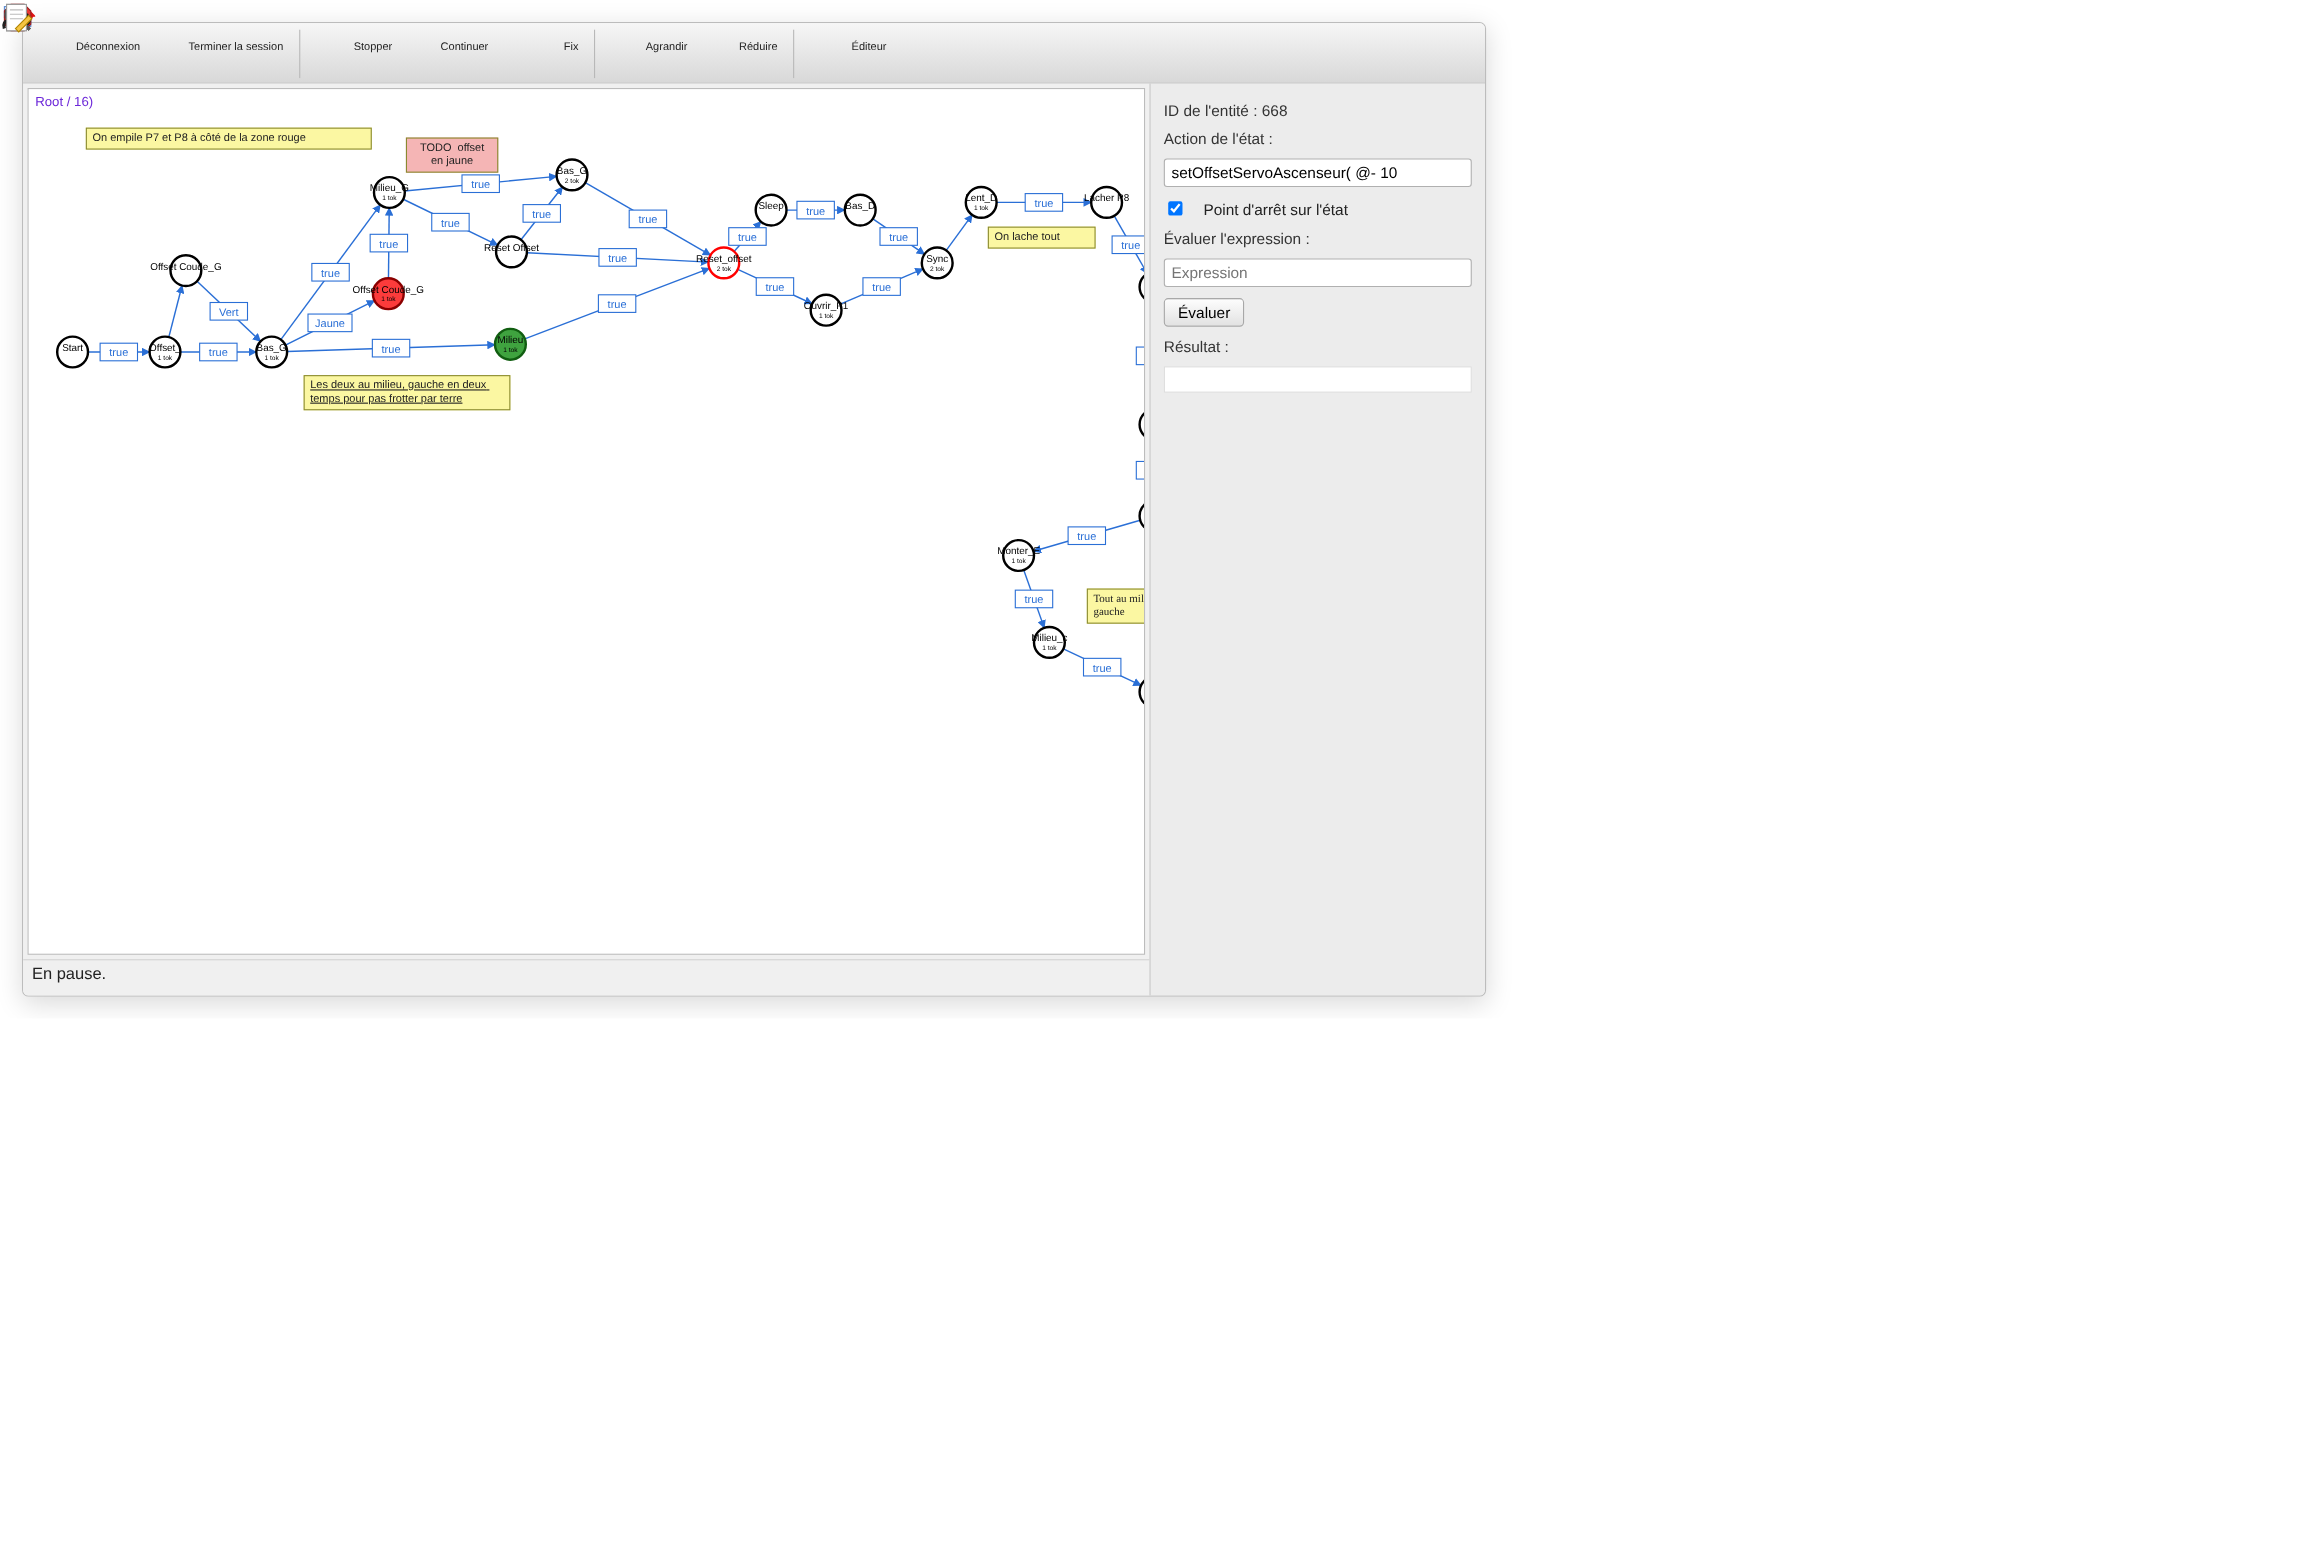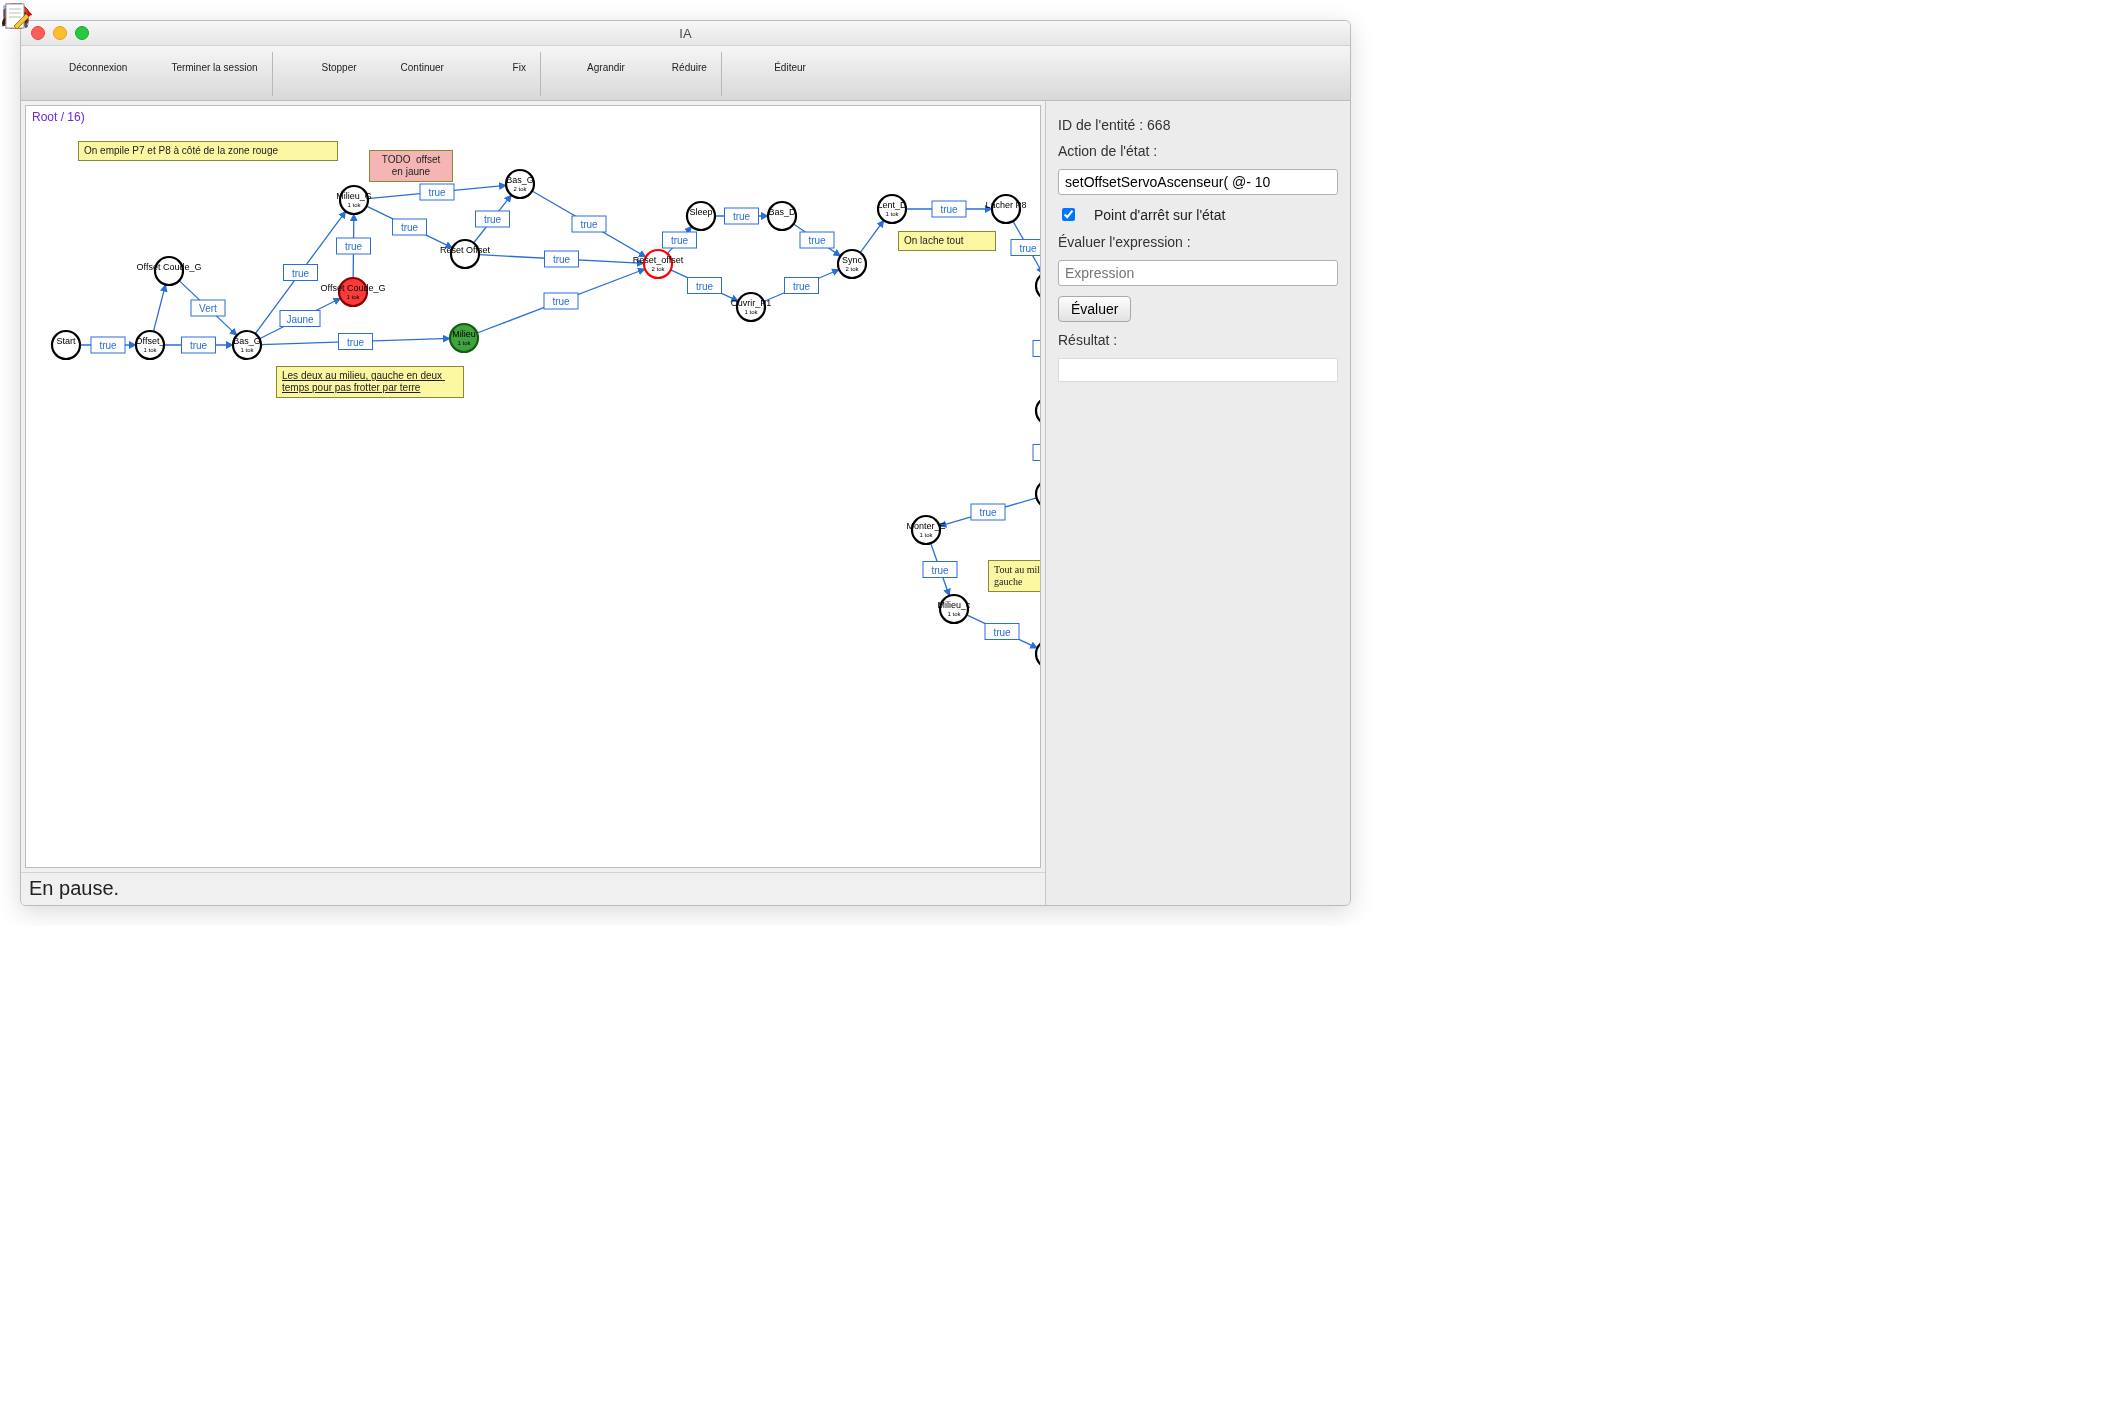--- a/index.html
+++ b/index.html
@@ -15,42 +15,34 @@
 .tbtn{display:flex;flex-direction:row;align-items:flex-start;justify-content:flex-end;min-width:70px;padding:2px 6px;cursor:pointer;font-size:10px;color:#222}
 .tbtn .ico{width:32px;height:32px;display:flex;align-items:center;justify-content:center}
 .tsep{width:1px;height:44px;background:#b8b8b8;margin:0 8px}
 .content{flex:1;display:flex;min-height:0}
 .canvas-wrap{flex:1;display:flex;flex-direction:column;background:#f0f0f0;min-width:0}
 .canvas{flex:1;margin:4px;border:1px solid #bcbcbc;background:#fff;position:relative;overflow:hidden}
 .breadcrumb{position:absolute;left:6px;top:4px;font-size:12px;color:#6d28d9}
 .note{position:absolute;border:1px solid #8a8a30;font-size:10px;padding:3px 5px;line-height:1.2;white-space:pre-wrap}
 .note.yellow{background:#fbf7a2}
 .note.red{background:#f5b5b5}
-.statusbar{height:24px;padding:4px 8px;font-size:20px;color:#222;background:#f0f0f0;border-top:1px solid #d4d4d4}
+.statusbar{height:24px;padding:4px 8px;font-size:15px;color:#222;background:#f0f0f0;border-top:1px solid #d4d4d4}
 .sidepanel{width:280px;border-left:1px solid #c8c8c8;background:#ececec;padding:16px 12px;display:flex;flex-direction:column;gap:10px;font-size:14px}
 .sidepanel .lbl{color:#333}
 .sidepanel input[type=text]{width:100%;box-sizing:border-box;font-size:14px;padding:4px 6px;border:1px solid #b0b0b0;border-radius:3px;background:#fff}
 .sidepanel .chk{display:flex;align-items:center;gap:16px}
 .sidepanel button{font-size:14px;padding:4px 12px;background:linear-gradient(#fdfdfd,#e2e2e2);border:1px solid #a8a8a8;border-radius:4px;cursor:pointer}
 .result-box{background:#fff;border:1px solid #dcdcdc;height:22px}
 svg{position:absolute;left:0;top:0}
 </style>
 </head>
 <body>
 
 <div class="window">
 
-  <div class="titlebar">
-    <div class="traffic">
-      <div class="dot red"></div>
-      <div class="dot yellow"></div>
-      <div class="dot green"></div>
-    </div>
-    <div class="title">IA</div>
-  </div>
 
   <div class="toolbar">
     <div class="tbtn">
       <span class="ico">
         <svg width="32" height="32">
             <rect x="4" y="6" width="12" height="10" fill="#dbeaff" stroke="#5b8bd0"></rect>
             <rect x="16" y="14" width="12" height="10" fill="#dbeaff" stroke="#5b8bd0"></rect>
             <line x1="10" y1="16" x2="22" y2="19" stroke="#5b8bd0" stroke-width="2"></line>
           </svg>
       </span>

